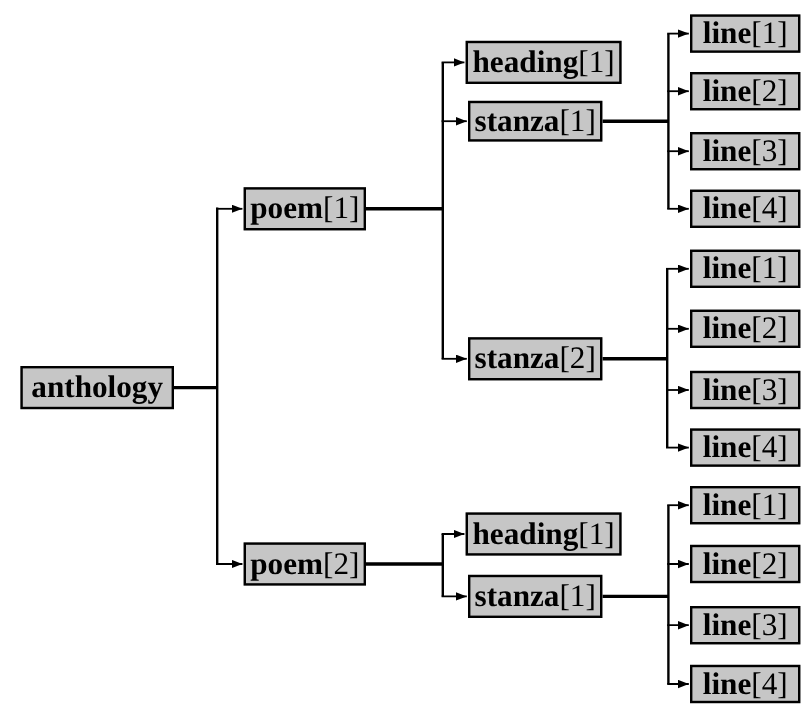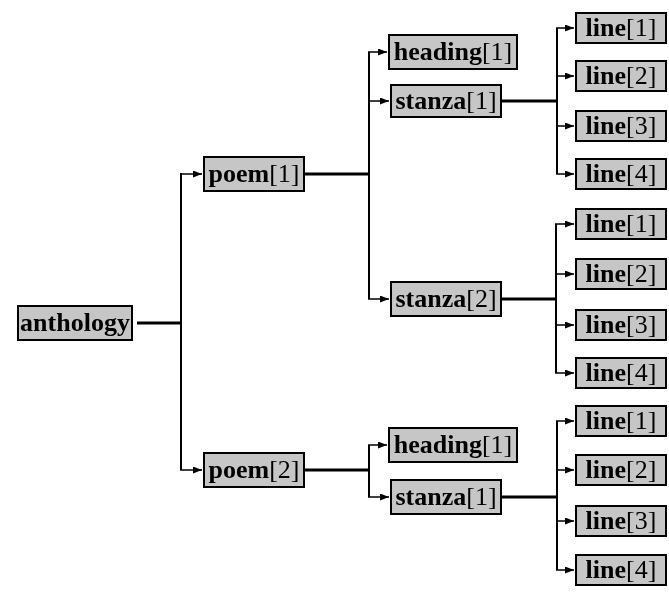--- a/index.html
+++ b/index.html
@@ -86,21 +86,21 @@
     <g>
       <path class="edge edge-main" d="M502,497 H557"></path>
       <path class="edge edge-trunk" d="M557,421 V570"></path>
       <path class="edge edge-branch" d="M556,421 H574" marker-end="url(#arrow)"></path>
       <path class="edge edge-branch" d="M556,470 H574" marker-end="url(#arrow)"></path>
       <path class="edge edge-branch" d="M556,521 H574" marker-end="url(#arrow)"></path>
       <path class="edge edge-branch" d="M556,570 H574" marker-end="url(#arrow)"></path>
     </g>
   </svg>
 
-  <div class="node" style="left:17px;top:305px;width:116px;height:36px">
+  <div class="node" style="left:17px;top:305px;width:128px;height:36px">
     <span class="nm">anthology</span>
       <span class="idx"></span>
   </div>
 
   <div class="node" style="left:203px;top:156px;width:102px;height:36px">
     <span class="nm">poem</span>
       <span class="idx">[1]</span>
   </div>
 
   <div class="node" style="left:203px;top:452px;width:102px;height:36px">

